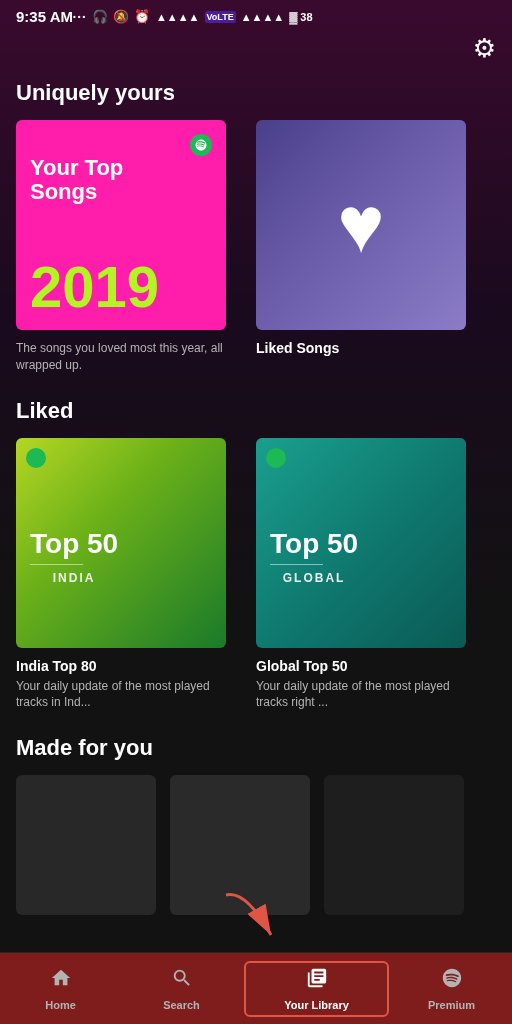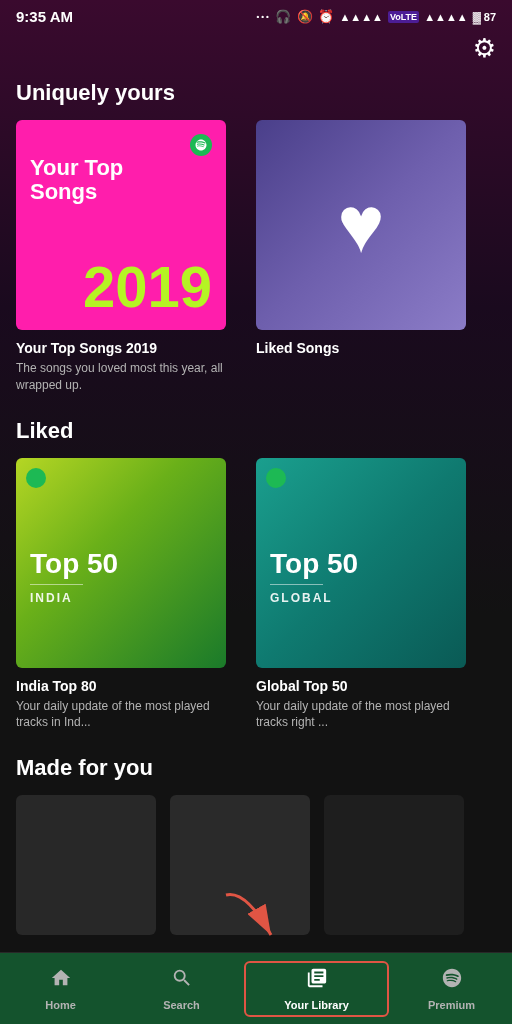--- a/index.html
+++ b/index.html
@@ -10,21 +10,20 @@
       min-height: 1024px;
       background: linear-gradient(180deg, #3a0a2e 0%, #1a0a1e 30%, #121212 60%);
       font-family: -apple-system, 'Helvetica Neue', Arial, sans-serif;
       color: #fff;
       overflow-x: hidden;
     }
 
     
     .status-bar {
       display: flex;
-      justify-content: space-between;
       align-items: center;
       padding: 8px 16px 4px;
       font-size: 13px;
       font-weight: 600;
       color: #fff;
     }
     .status-time { font-size: 15px; font-weight: 700; }
     .status-icons { display: flex; align-items: center; gap: 5px; }
 
     
@@ -93,21 +92,20 @@
       font-weight: 900;
       color: #fff;
       line-height: 1.1;
     }
     .top-songs-year {
       font-size: 58px;
       font-weight: 900;
       color: #b5f424;
       line-height: 1;
       margin-top: auto;
-      text-align: right;
     }
 
     
     .liked-songs-card {
       background: linear-gradient(135deg, #4a3f8a 0%, #6e5fad 50%, #8b7cc7 100%);
       width: 100%;
       height: 100%;
       display: flex;
       align-items: center;
       justify-content: center;
@@ -172,20 +170,21 @@
       height: 1px;
       background: rgba(255,255,255,0.5);
       margin: 6px 0;
     }
     .chart-sub-label {
       font-size: 12px;
       font-weight: 700;
       color: rgba(255,255,255,0.9);
       letter-spacing: 2px;
       text-transform: uppercase;
+      text-align: center;
     }
     .chart-spotify-logo {
       position: absolute;
       top: 10px;
       left: 10px;
       width: 20px;
       height: 20px;
       background: #1DB954;
       border-radius: 50%;
     }
@@ -205,21 +204,21 @@
       background: #282828;
     }
 
     
     .bottom-nav {
       position: fixed;
       bottom: 0;
       left: 0;
       width: 512px;
       height: 72px;
-      background: #14532d;
+      background: #7f1d1d;
       border-top: 1px solid #282828;
       display: flex;
       align-items: center;
     }
     .nav-item {
       flex: 1;
       display: flex;
       flex-direction: column;
       align-items: center;
       justify-content: center;
@@ -260,21 +259,21 @@
   <div class="status-bar">
     <span class="status-time">9:35 AM</span>
     <div class="status-icons">
       <span style="letter-spacing:2px; font-size:8px;">•••</span>
       <span>🎧</span>
       <span>🔕</span>
       <span>⏰</span>
       <span style="font-size:11px;">▲▲▲▲</span>
       <span style="font-size:9px; background:#4c1d95; padding:1px 2px; border-radius:2px;">VoLTE</span>
       <span style="font-size:11px;">▲▲▲▲</span>
-      <span style="font-size:11px;">▓ 87</span>
+      <span style="font-size:11px;">▓ 38</span>
     </div>
   </div>
 
   <div class="header">
     <span class="gear-icon">⚙</span>
   </div>
 
   <div class="section">
     <div class="section-title">Uniquely yours</div>
     <div class="cards-row">
@@ -286,21 +285,20 @@
               <div class="spotify-logo-small">
                 <svg width="14" height="14" viewBox="0 0 14 14" fill="white">
                   <path d="M7 1.5C4 1.5 1.5 4 1.5 7S4 12.5 7 12.5 12.5 10 12.5 7 10 1.5 7 1.5zm2.8 7.5c-.1.2-.4.3-.6.1-1.5-.9-3.5-1.1-5.7-.6-.2.1-.4-.1-.5-.3-.1-.2.1-.4.3-.5 2.5-.6 4.6-.3 6.3.7.3.1.3.4.2.6zm.7-1.7c-.2.2-.5.3-.7.1-1.7-1-4.3-1.3-6.3-.7-.3.1-.5-.1-.6-.3-.1-.3.1-.5.3-.6 2.3-.7 5.1-.4 7.1.8.2.1.3.4.2.7zm.1-1.8c-2-1.2-5.3-1.3-7.3-.7-.3.1-.6-.1-.7-.4-.1-.3.1-.6.4-.7 2.2-.7 5.9-.6 8.2.8.3.2.4.5.2.8-.2.3-.5.4-.8.2z"></path>
                 </svg>
               </div>
             </div>
             <div class="top-songs-title">Your Top<br>Songs</div>
             <div class="top-songs-year">2019</div>
           </div>
         </div>
-        <div class="card-title">Your Top Songs 2019</div>
         <div class="card-desc">The songs you loved most this year, all wrapped up.</div>
       </div>
 
       <div class="card">
         <div class="card-image">
           <div class="liked-songs-card">
             <span class="heart-icon">♥</span>
           </div>
         </div>
         <div class="card-title">Liked Songs</div>

